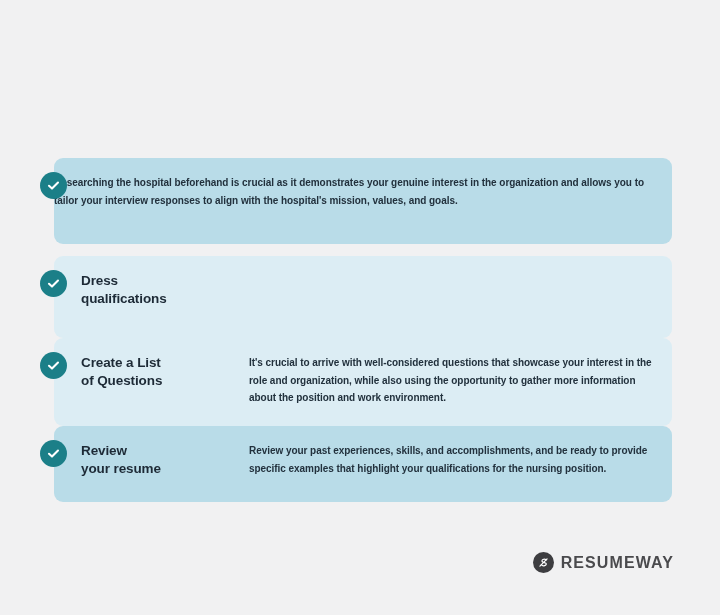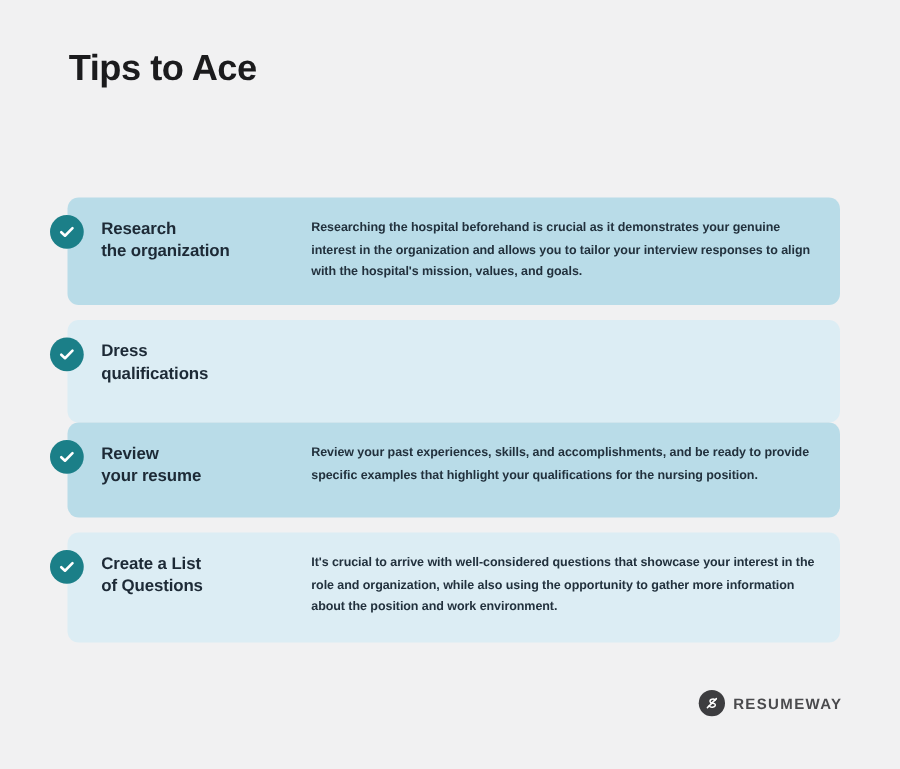--- a/index.html
+++ b/index.html
@@ -117,101 +117,96 @@
   .logo-mark {
     width: 21px;
     height: 21px;
     border-radius: 50%;
     background: #3d3d40;
     display: flex;
     align-items: center;
     justify-content: center;
   }
   .logo-text {
-    font-size: 12px;
+    font-size: 16px;
     font-weight: bold;
     color: #4a4a4d;
     letter-spacing: 1.1px;
   }
 </style>
 </head>
 <body>
 
 <div class="page">
 
   <div class="title-block">
-    <div class="title-line">Tips to Ace</div>
   </div>
 
   <div class="cards">
 
     <div class="card dark c1">
       <div class="check-wrap">
         <div class="check-circle">
           <svg width="15" height="15" viewBox="0 0 16 16" aria-hidden="true">
             <path d="M3.2 8.3 L6.4 11.3 L12.8 4.8" fill="none" stroke="#ffffff" stroke-width="2.2" stroke-linecap="round" stroke-linejoin="round"></path>
           </svg>
         </div>
       </div>
       <div class="card-inner">
-        <div class="card-title">
-          <span class="t-line">Research</span>
-          <span class="t-line">the organization</span>
-        </div>
         <div class="card-body">Researching the hospital beforehand is crucial as it demonstrates your genuine interest in the organization and allows you to tailor your interview responses to align with the hospital's mission, values, and goals.</div>
       </div>
     </div>
 
     <div class="card light c2">
       <div class="check-wrap">
         <div class="check-circle">
           <svg width="15" height="15" viewBox="0 0 16 16" aria-hidden="true">
             <path d="M3.2 8.3 L6.4 11.3 L12.8 4.8" fill="none" stroke="#ffffff" stroke-width="2.2" stroke-linecap="round" stroke-linejoin="round"></path>
           </svg>
         </div>
       </div>
       <div class="card-inner">
         <div class="card-title">
           <span class="t-line">Dress</span>
           <span class="t-line">qualifications</span>
         </div>
       </div>
     </div>
 
+    <div class="card light c4">
+      <div class="check-wrap">
+        <div class="check-circle">
+          <svg width="15" height="15" viewBox="0 0 16 16" aria-hidden="true">
+            <path d="M3.2 8.3 L6.4 11.3 L12.8 4.8" fill="none" stroke="#ffffff" stroke-width="2.2" stroke-linecap="round" stroke-linejoin="round"></path>
+          </svg>
+        </div>
+      </div>
+      <div class="card-inner">
+        <div class="card-title">
+          <span class="t-line">Create a List</span>
+          <span class="t-line">of Questions</span>
+        </div>
+        <div class="card-body">It's crucial to arrive with well-considered questions that showcase your interest in the role and organization, while also using the opportunity to gather more information about the position and work environment.</div>
+      </div>
+    </div>
+
     <div class="card dark c3">
       <div class="check-wrap">
         <div class="check-circle">
           <svg width="15" height="15" viewBox="0 0 16 16" aria-hidden="true">
             <path d="M3.2 8.3 L6.4 11.3 L12.8 4.8" fill="none" stroke="#ffffff" stroke-width="2.2" stroke-linecap="round" stroke-linejoin="round"></path>
           </svg>
         </div>
       </div>
       <div class="card-inner">
         <div class="card-title">
           <span class="t-line">Review</span>
           <span class="t-line">your resume</span>
         </div>
         <div class="card-body">Review your past experiences, skills, and accomplishments, and be ready to provide specific examples that highlight your qualifications for the nursing position.</div>
-      </div>
-    </div>
-
-    <div class="card light c4">
-      <div class="check-wrap">
-        <div class="check-circle">
-          <svg width="15" height="15" viewBox="0 0 16 16" aria-hidden="true">
-            <path d="M3.2 8.3 L6.4 11.3 L12.8 4.8" fill="none" stroke="#ffffff" stroke-width="2.2" stroke-linecap="round" stroke-linejoin="round"></path>
-          </svg>
-        </div>
-      </div>
-      <div class="card-inner">
-        <div class="card-title">
-          <span class="t-line">Create a List</span>
-          <span class="t-line">of Questions</span>
-        </div>
-        <div class="card-body">It's crucial to arrive with well-considered questions that showcase your interest in the role and organization, while also using the opportunity to gather more information about the position and work environment.</div>
       </div>
     </div>
 
   </div>
 
   <div class="footer">
     <div class="logo-mark">
       <svg width="13" height="13" viewBox="0 0 16 16" aria-hidden="true">
         <path d="M11.2 5.0 C10.3 3.9 8.6 3.7 7.3 4.4 C6.0 5.1 5.7 6.6 6.9 7.4 C8.1 8.2 10.3 8.0 11.1 9.0 C11.9 10.0 11.0 11.5 9.4 11.9 C7.9 12.3 6.1 11.8 5.3 10.7" fill="none" stroke="#ffffff" stroke-width="1.5" stroke-linecap="round"></path>
         <path d="M3.6 12.4 L12.4 3.6" fill="none" stroke="#ffffff" stroke-width="1.5" stroke-linecap="round"></path>

